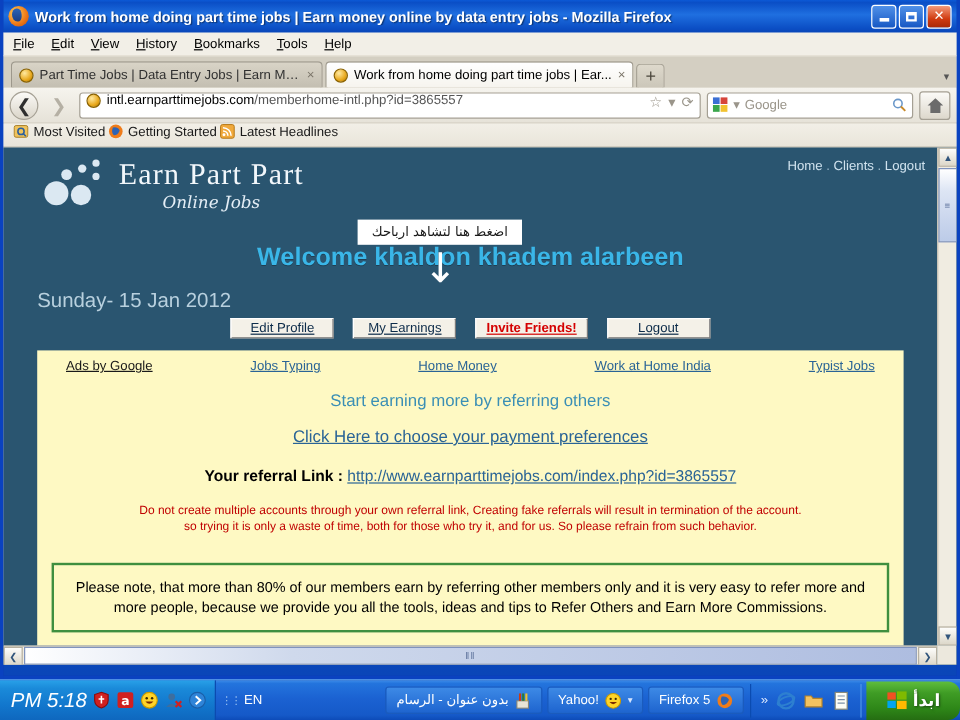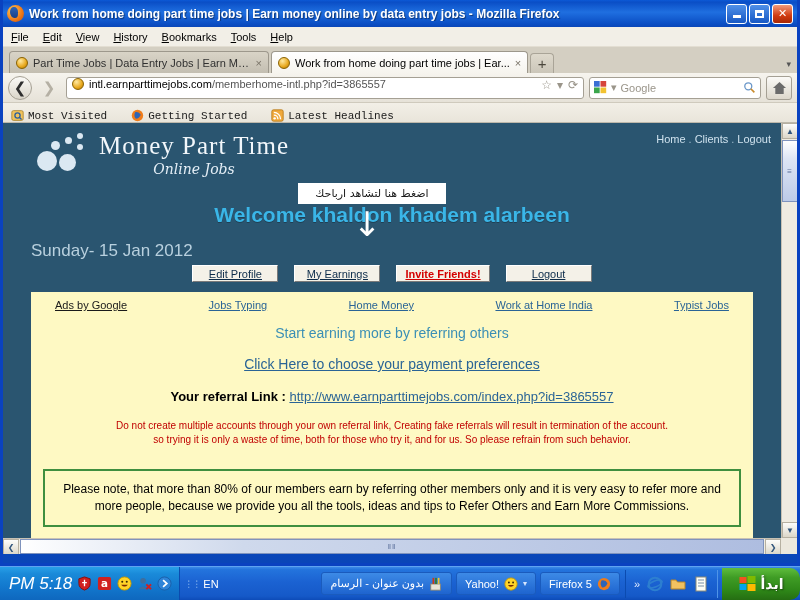--- a/index.html
+++ b/index.html
@@ -134,25 +134,24 @@
   }
   .gicon { width:13px; height:13px; flex:0 0 auto; }
   #searchbar .sfield { flex:1 1 auto; }
   #homebtn {
     width: 26px; height: 24px; border-radius: 3px;
     background: linear-gradient(#fbfaf7,#ddd8cc); border:1px solid #a5a094;
     display:flex; align-items:center; justify-content:center;
   }
 
   #bookmarkbar {
-    height: 20px; display: flex; align-items: flex-end; gap: 24px;
+    height: 20px; display: flex; align-items: flex-start; gap: 2px;
     padding-left: 8px; font-size: 11px; color: #1a1a1a;
     background: linear-gradient(#f2efe7,#e9e5da);
     border-bottom: 1px solid #bdb8ab;
-    font-family: Liberation Mono, monospace;
   }
   .bmk { display:flex; align-items:center; gap:4px; }
   .bmk .bi { width:13px; height:13px; flex:0 0 auto; display:block; }
 
   
   #viewport {
     position: relative;
     height: 431px;
     background: #2a5570;
     overflow: hidden;
@@ -197,21 +196,21 @@
 
   #welcome-zone { position: relative; height: 58px; }
   #welcome {
     text-align: center;
     font-size: 21px; font-weight: bold; color: #3ab6e8;
     padding-top: 20px;
     text-shadow: 0 1px 0 rgba(0,0,0,.25);
   }
   #tooltip {
     position: absolute; left: 295px; top: 0px;
-    width: 148px; background: #ffffff;
+    width: 137px; background: #ffffff;
     color: #1a1a1a; font-size: 11px;
     padding: 4px 6px; text-align: center;
     direction: rtl;
     font-family: "DejaVu Sans", sans-serif;
   }
   #tip-arrow {
     position: absolute; left: 345px; top: 26px;
     width: 38px; height: 34px;
     color: #ffffff; font-size: 34px; line-height: 30px; text-align:center;
     font-family: "DejaVu Sans", sans-serif;
@@ -479,21 +478,21 @@
           <div id="logo-wrap">
             <div id="logo-dots">
               <i class="d1"></i>
                 <i class="d2"></i>
                 <i class="d3"></i>
               <i class="d4"></i>
                 <i class="d5"></i>
                 <i class="d6"></i>
             </div>
             <div id="logo-text">
-              <div id="logo-title">Money Part Time</div>
+              <div id="logo-title">Earn Part Part</div>
               <div id="logo-sub">Online Jobs</div>
             </div>
           </div>
           <div id="top-nav">
             <a>Home</a><span class="sep">.</span><a>Clients</a><span class="sep">.</span><a>Logout</a>
           </div>
         </div>
 
         <div id="welcome-zone">
           <div id="welcome">Welcome khaldon khadem alarbeen</div>

